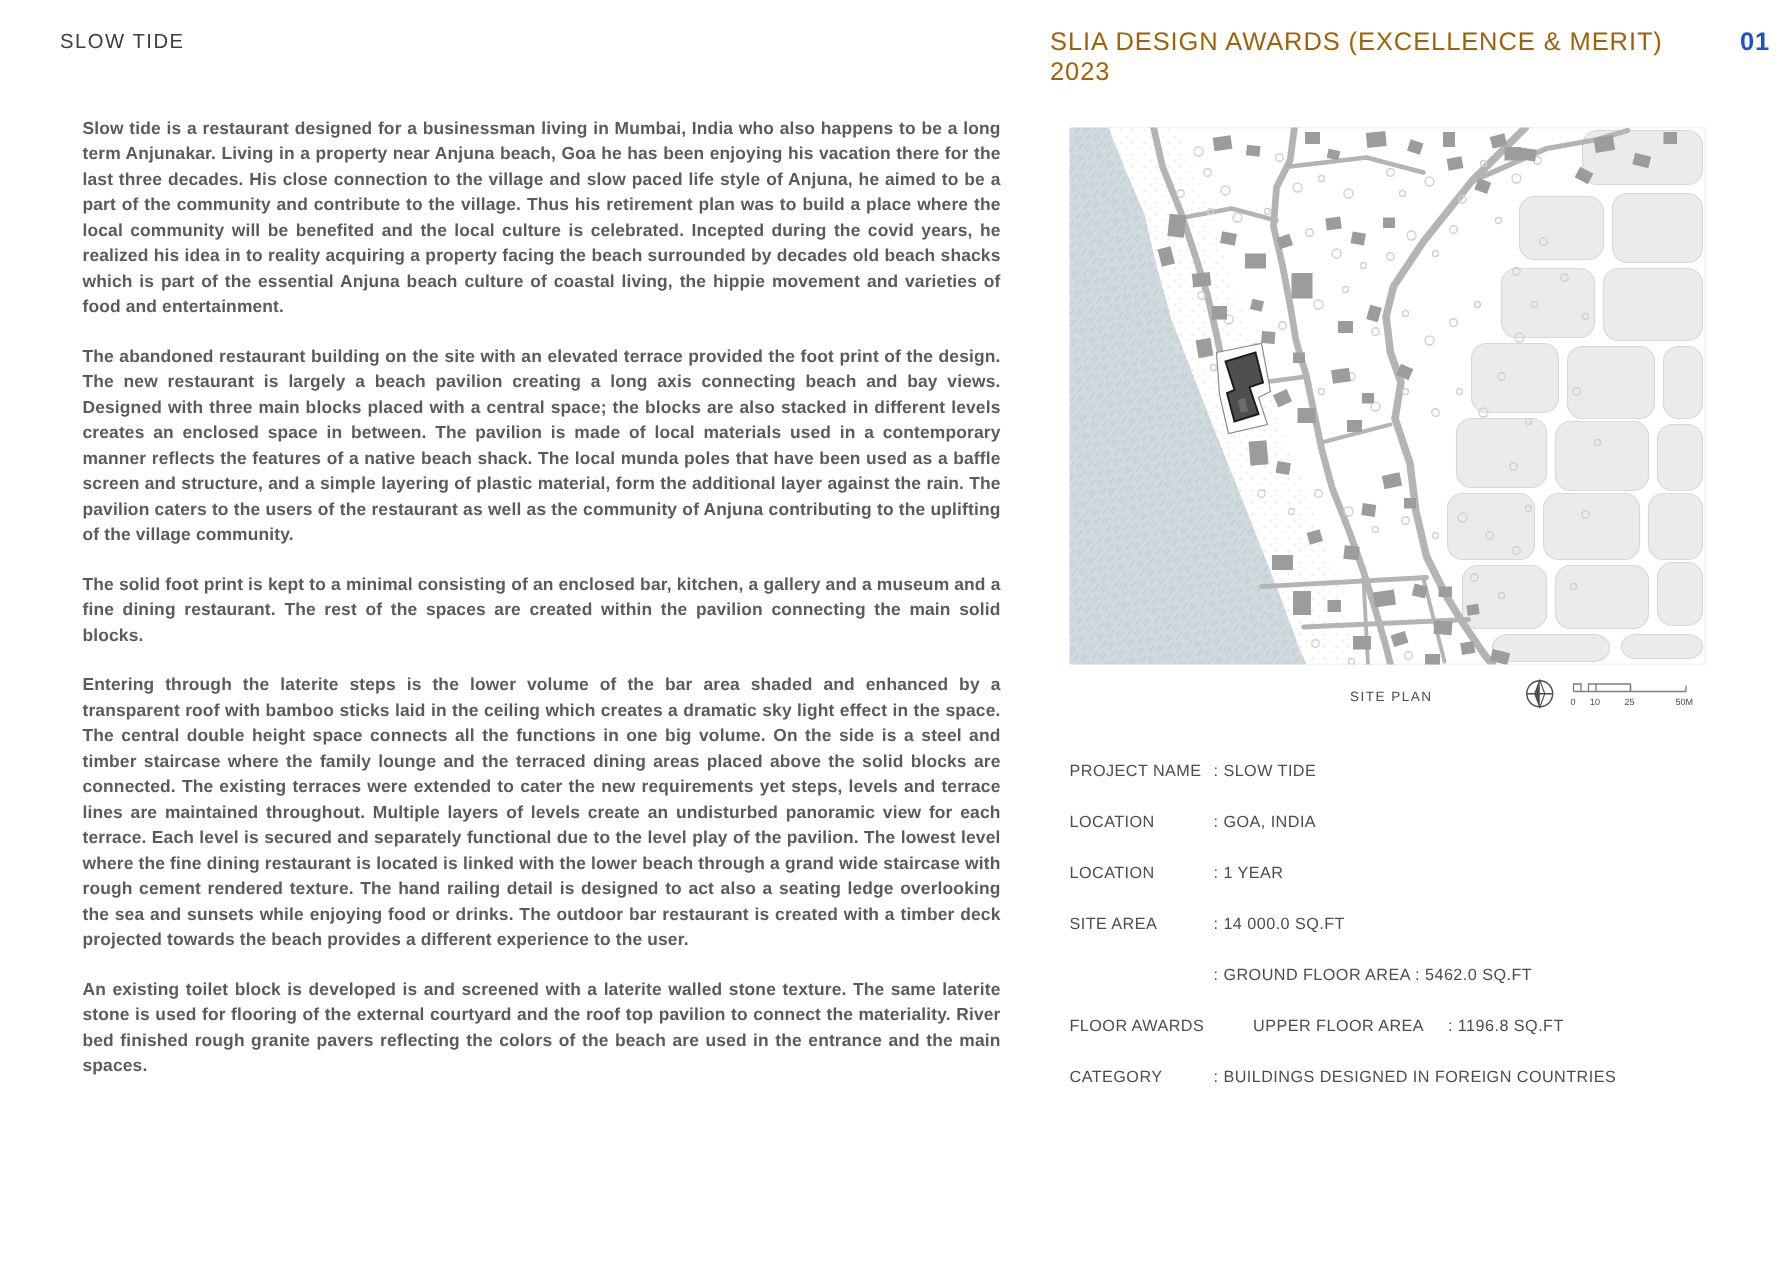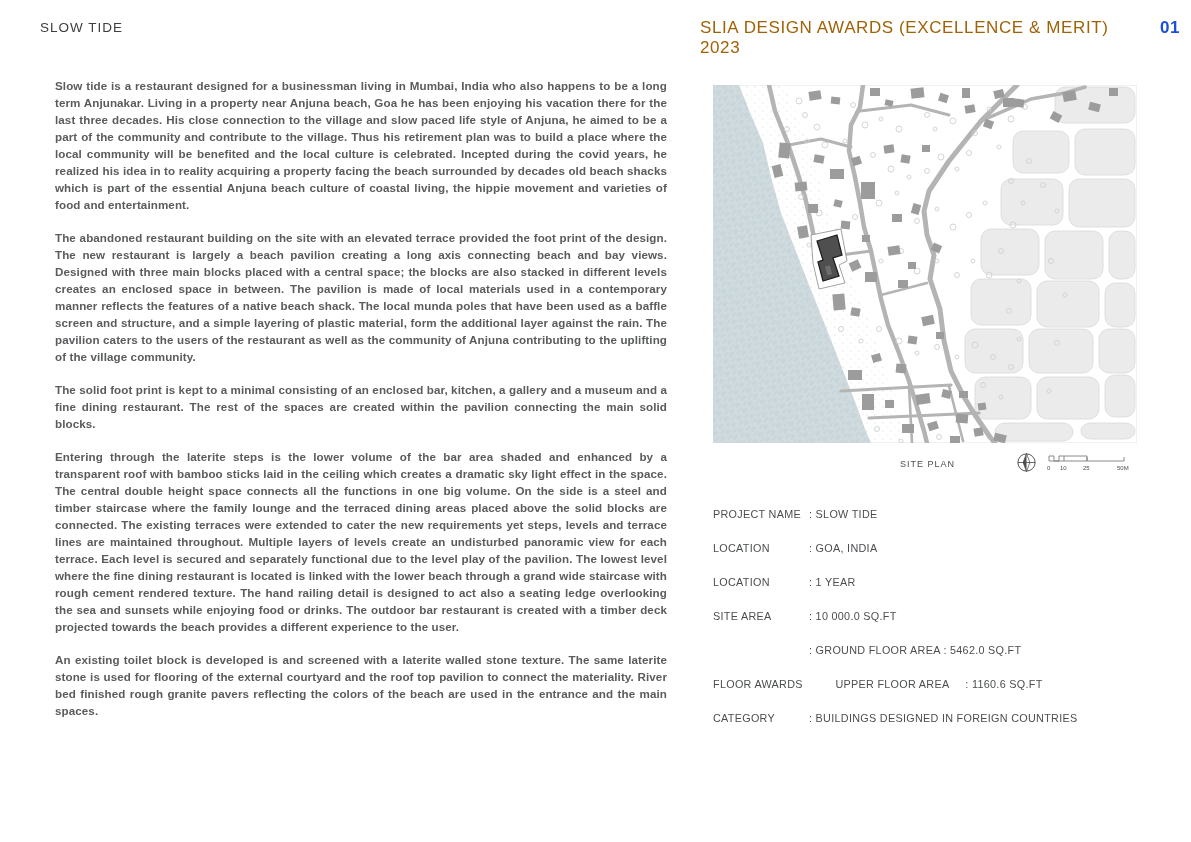--- a/index.html
+++ b/index.html
@@ -285,26 +285,26 @@
     <div class="drow">
       <span class="dlabel">LOCATION</span>
       <span class="dvalue">: GOA, INDIA</span>
     </div>
     <div class="drow">
       <span class="dlabel">LOCATION</span>
       <span class="dvalue">: 1 YEAR</span>
     </div>
     <div class="drow">
       <span class="dlabel">SITE AREA</span>
-      <span class="dvalue">: 10 000.0 SQ.FT</span>
+      <span class="dvalue">: 14 000.0 SQ.FT</span>
     </div>
     <div class="drow">
       <span class="dlabel">FLOOR AWARDS</span>
       <span class="dvalue"><span>: GROUND FLOOR AREA : 5462.0 SQ.FT</span><br>
-      <span>  UPPER FLOOR AREA     : 1160.6 SQ.FT</span></span>
+      <span>  UPPER FLOOR AREA     : 1196.8 SQ.FT</span></span>
     </div>
     <div class="drow">
       <span class="dlabel">CATEGORY</span>
       <span class="dvalue">: BUILDINGS DESIGNED IN FOREIGN COUNTRIES</span>
     </div>
   </div>
 
 </div>
 
 </body></html>

